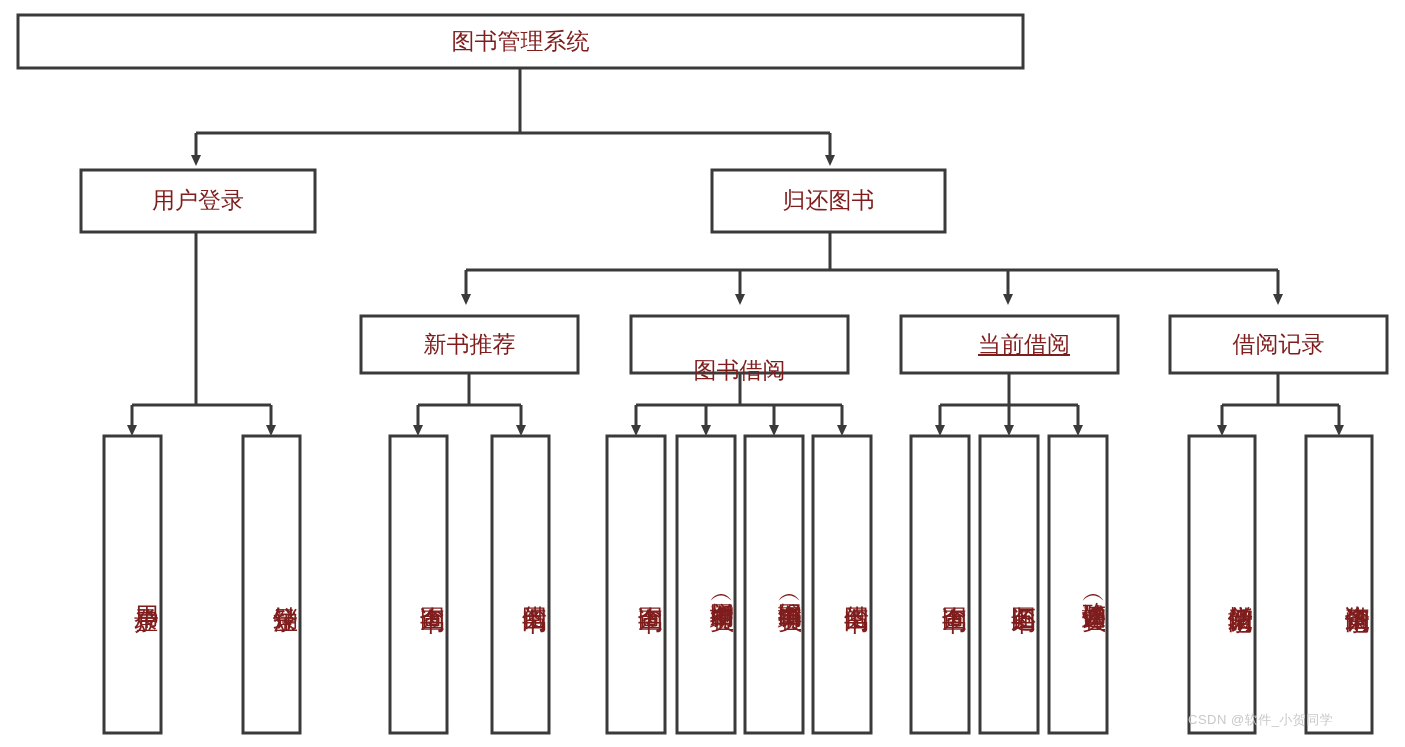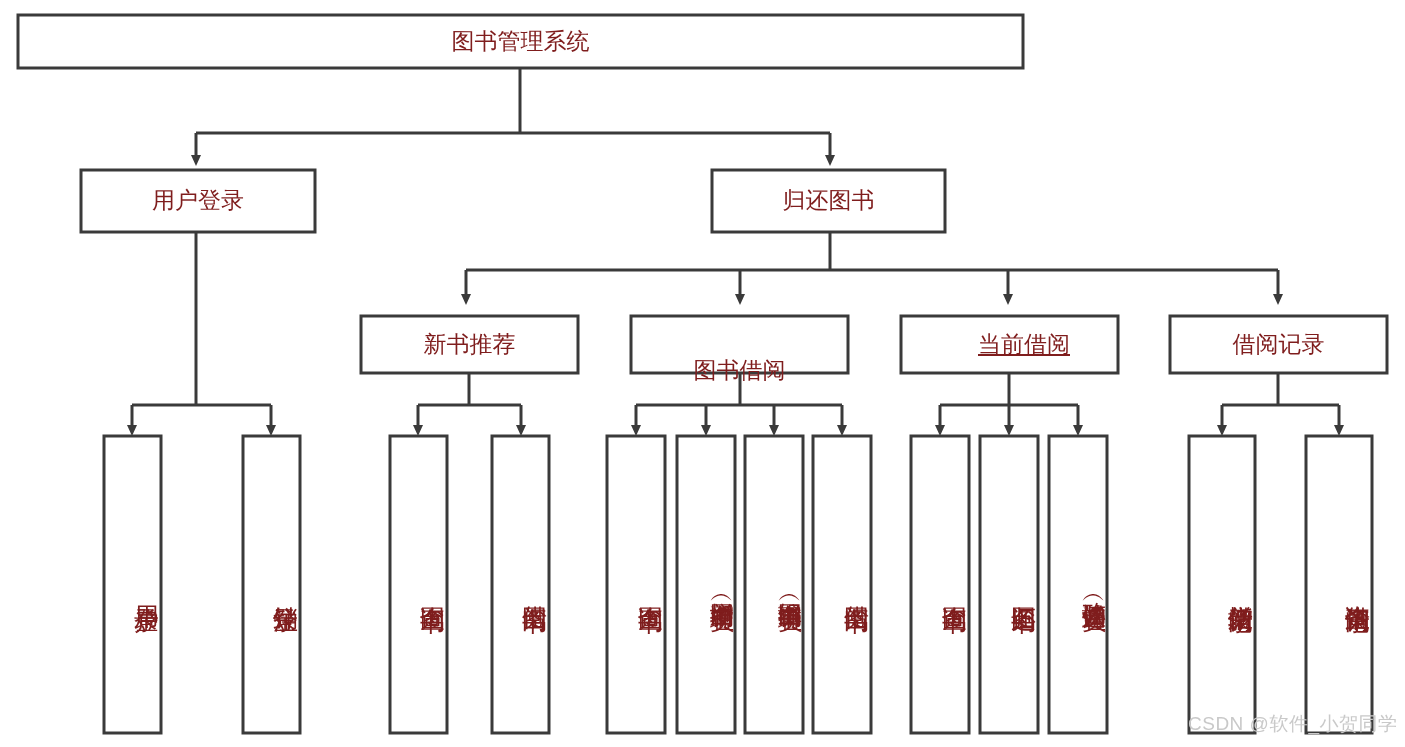--- a/index.html
+++ b/index.html
@@ -27,21 +27,21 @@
     letter-spacing:1px;
     align-items:flex-start;
     justify-content:center;
     padding-top:6px;
     box-sizing:border-box;
   }
   .node-label.vert.tall{font-size:24px;}
   #watermark{
     position:absolute;
     left:1188px;top:711px;
-    font-size:19px;
+    font-size:13px;
     color:#c9c9c9;
     letter-spacing:0.5px;
     white-space:nowrap;
     font-family:"Liberation Sans","DejaVu Sans",sans-serif;
   }
 </style>
 </head>
 <body>
 
 <div id="diagram-root">

